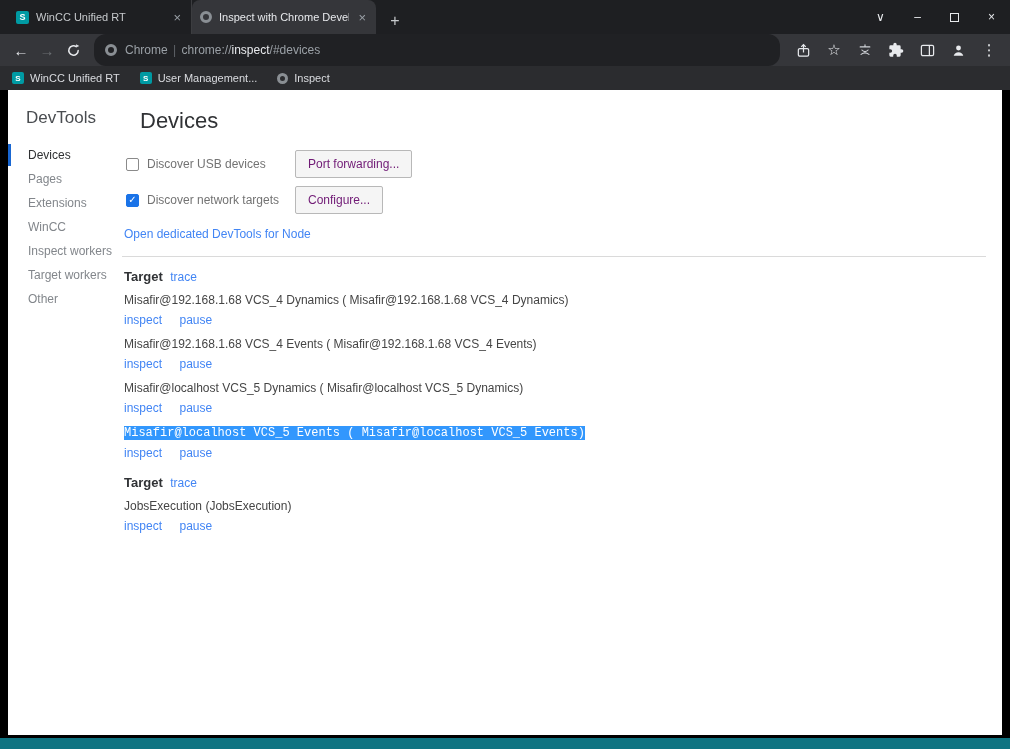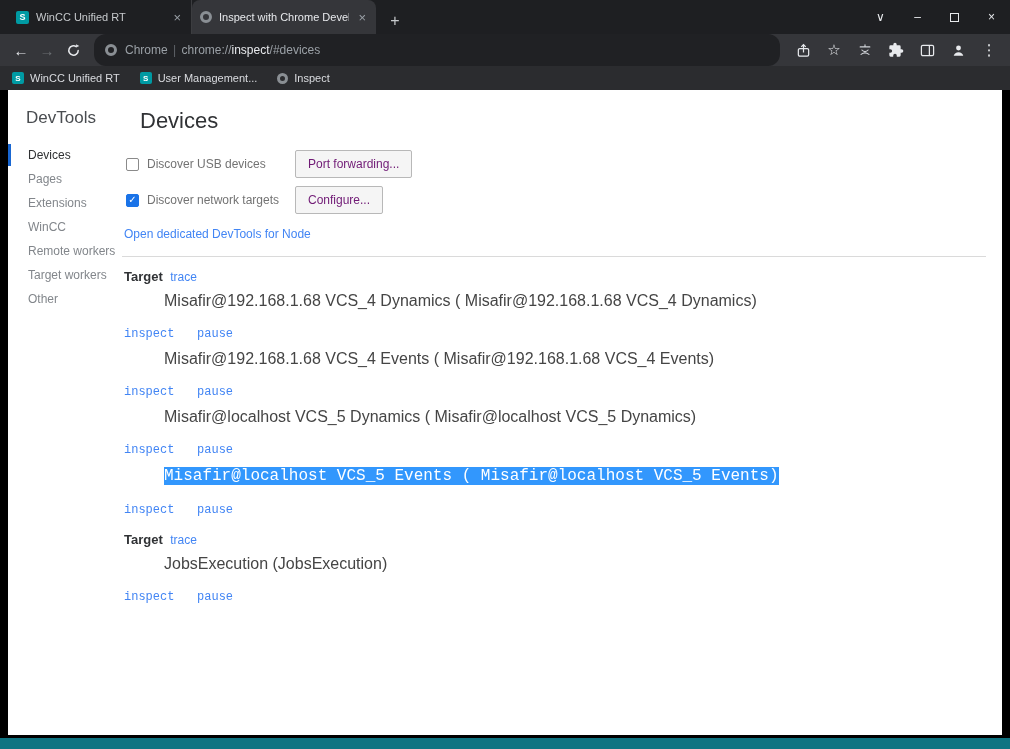--- a/index.html
+++ b/index.html
@@ -56,23 +56,23 @@
   .node-link-row { margin:6px 0 14px 2px; }
   .link { color:#4285f4; font-size:12px; text-decoration:none; cursor:pointer; }
   .divider { border:none; border-top:1px solid #dadada; margin:0; }
   .remote-head { margin:14px 0 6px 2px; line-height:24px; }
   .remote-title { font-size:19px; font-weight:400; color:#303235; }
   .remote-badge { font-size:10px; color:#9aa0a6; margin-left:6px; letter-spacing:0.3px; }
   .t-group-head { margin:10px 0 8px 2px; }
   .t-label { font-size:13px; font-weight:bold; color:#303235; margin-right:3px; }
   .t-group-head .link { font-size:12px; }
   .t-entry { margin:0 0 9px 2px; }
-  .t-name { font-size:16px; color:#454545; line-height:15px;margin-left:40px; }
+  .t-name { font-size:12px; color:#454545; line-height:15px; }
   .t-name .sel { background:#3297fd; color:#fff;font-family:Liberation Mono, monospace; }
-  .t-links { line-height:15px; margin-top:18px;font-family:Liberation Mono, monospace; }
+  .t-links { line-height:15px; margin-top:3px; }
   .t-links .link { margin-right:13px; }
   .t-group + .t-group { margin-top:12px; }
 
   
   .taskbar { position:absolute; left:0; right:0; bottom:0; height:11px; background:#0f7482; }
 
   svg { display:block; }
 </style>
 </head>
 <body>
@@ -170,21 +170,21 @@
   </div>
 
   <div class="content">
 
     <div class="dt-sidebar">
       <div class="dt-title">DevTools</div>
       <div class="side-item selected">Devices</div>
       <div class="side-item">Pages</div>
       <div class="side-item">Extensions</div>
       <div class="side-item">WinCC</div>
-      <div class="side-item">Remote workers</div>
+      <div class="side-item">Inspect workers</div>
       <div class="side-item">Target workers</div>
       <div class="side-item">Other</div>
     </div>
 
     <div class="dt-main">
       <div class="main-title">Devices</div>
 
       <div class="opt-row">
         <span class="checkbox"></span>
         <span class="opt-label">Discover USB devices</span>

